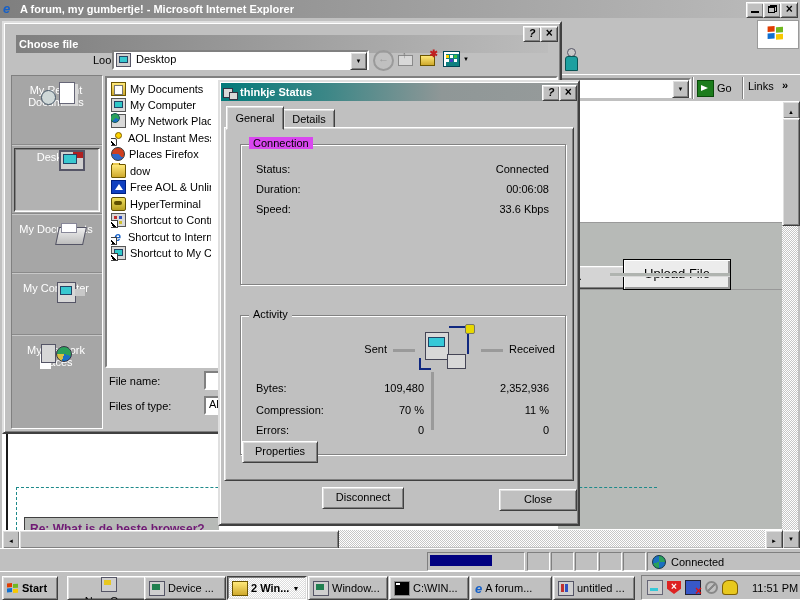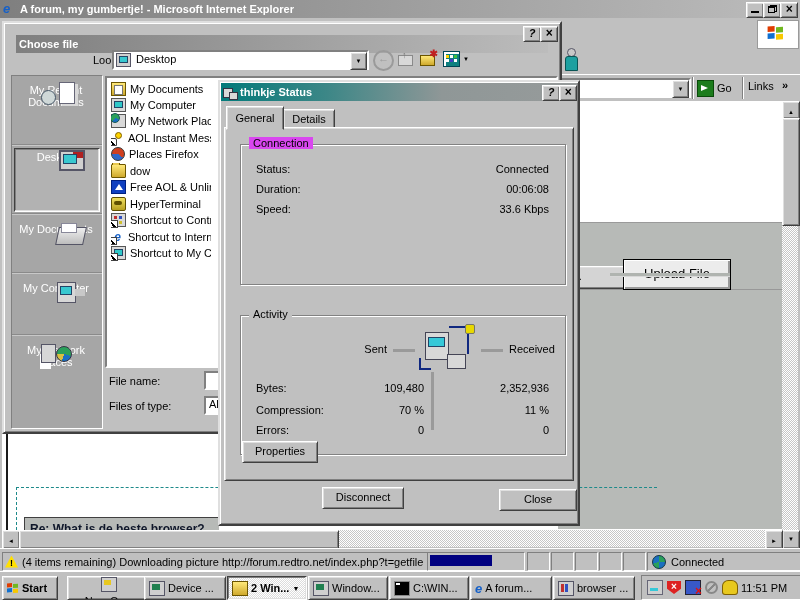--- a/index.html
+++ b/index.html
@@ -166,21 +166,21 @@
     <span>se...</span>
   </div>
   <div class="abs" style="left:623px;top:259px;width:106px;height:29px;background:#ececec;border:1px solid #000;box-shadow:inset 1px 1px 0 #fff, inset -2px -2px 0 #9a9a9a;text-align:center;line-height:27px;font-size:13px;">
     <span>Upload File</span>
   </div>
   <div class="abs" style="left:610px;top:273px;width:120px;height:3px;background:#b0b4b0;border-bottom:1px solid #d8d8d8;"></div>
 
   <div class="abs" style="left:6px;top:429px;width:2px;height:101px;background:#1a1a1a;"></div>
   <div class="abs dashedtl" style="left:16px;top:487px;width:640px;height:42px;"></div>
   <div class="abs" style="left:24px;top:517px;width:194px;height:13px;background:#b7bab7;border-top:1px solid #404040;border-left:1px solid #404040;overflow:hidden;">
-    <span class="abs" style="left:5px;top:4px;font-weight:bold;font-size:12px;color:#0f172a;white-space:nowrap;">Re: What is de beste browser?</span>
+    <span class="abs" style="left:5px;top:4px;font-weight:bold;font-size:12px;color:#701a75;white-space:nowrap;">Re: What is de beste browser?</span>
   </div>
 
   <div class="abs dither" style="left:782px;top:101px;width:16px;height:446px;"></div>
   <span class="abs raised g-up" style="left:782px;top:101px;width:16px;height:16px;text-align:center;line-height:16px;"></span>
   <div class="abs raised" style="left:782px;top:118px;width:16px;height:106px;"></div>
   <span class="abs raised g-dn" style="left:782px;top:530px;width:16px;height:17px;text-align:center;"></span>
 
   <div class="abs dither" style="left:2px;top:530px;width:780px;height:17px;"></div>
   <span class="abs raised g-lf" style="left:2px;top:530px;width:16px;height:17px;text-align:center;line-height:17px;"></span>
   <div class="abs raised" style="left:19px;top:530px;width:318px;height:17px;"></div>
@@ -361,24 +361,20 @@
     </div>
     <div class="abs raised" style="left:102px;top:359px;width:80px;height:20px;text-align:center;line-height:18px;margin-top:46px;">
       <span>Disconnect</span>
     </div>
     <div class="abs raised" style="left:279px;top:407px;width:76px;height:20px;text-align:center;line-height:18px;">
       <span>Close</span>
     </div>
   </div>
 
   <div class="abs" style="left:0;top:548px;width:800px;height:23px;background:#c0c0c0;border-top:1px solid #fff;">
-    <div class="abs" style="left:2px;top:3px;width:422px;height:17px;border:1px solid;border-color:#808080 #fff #fff #808080;display:flex;align-items:center;gap:4px;padding-left:2px;overflow:hidden;white-space:nowrap;">
-      <span class="warn-tri"></span>
-      <span>(4 items remaining) Downloading picture http://forum.redtro.net/index.php?t=getfile</span>
-    </div>
     <div class="abs" style="left:427px;top:3px;width:96px;height:17px;border:1px solid;border-color:#808080 #fff #fff #808080;">
       <div style="position:absolute;left:2px;top:2px;width:62px;height:11px;background:#000080;"></div>
     </div>
     <div class="abs" style="left:527px;top:3px;width:21px;height:17px;border:1px solid;border-color:#808080 #fff #fff #808080;"></div>
     <div class="abs" style="left:551px;top:3px;width:21px;height:17px;border:1px solid;border-color:#808080 #fff #fff #808080;"></div>
     <div class="abs" style="left:575px;top:3px;width:21px;height:17px;border:1px solid;border-color:#808080 #fff #fff #808080;"></div>
     <div class="abs" style="left:599px;top:3px;width:21px;height:17px;border:1px solid;border-color:#808080 #fff #fff #808080;"></div>
     <div class="abs" style="left:623px;top:3px;width:21px;height:17px;border:1px solid;border-color:#808080 #fff #fff #808080;"></div>
     <div class="abs" style="left:647px;top:3px;width:148px;height:17px;border:1px solid;border-color:#808080 #fff #fff #808080;display:flex;align-items:center;gap:5px;padding-left:4px;">
       <span class="globe"></span>
@@ -416,26 +412,26 @@
     <div class="taskbtn raised" style="left:389px;top:4px;width:70px;">
       <span class="tb-ic ti-dos"></span>
         <span>C:\WIN...</span>
     </div>
     <div class="taskbtn raised" style="left:470px;top:4px;width:72px;">
       <span class="iee" style="flex:none;">e</span>
         <span>A forum...</span>
     </div>
     <div class="taskbtn raised" style="left:553px;top:4px;width:72px;">
       <span class="tb-ic ti-paint"></span>
-        <span>browser ...</span>
+        <span>untitled ...</span>
     </div>
 
     <div class="abs" style="left:641px;top:3px;width:155px;height:23px;border:1px solid;border-color:#808080 #fff #fff #808080;display:flex;align-items:center;padding-left:3px;">
       <span class="tray-ic tri-modem"></span>
       <span class="tray-ic tri-shield"></span>
       <span class="tray-ic tri-netx"></span>
       <span class="tray-ic tri-block"></span>
       <span class="tray-ic tri-aim"></span>
-      <span style="margin-left:1px;white-space:nowrap;">11:51 PM</span>
+      <span style="margin-left:12px;white-space:nowrap;">11:51 PM</span>
     </div>
   </div>
 
 </div>
 
 </body></html>

